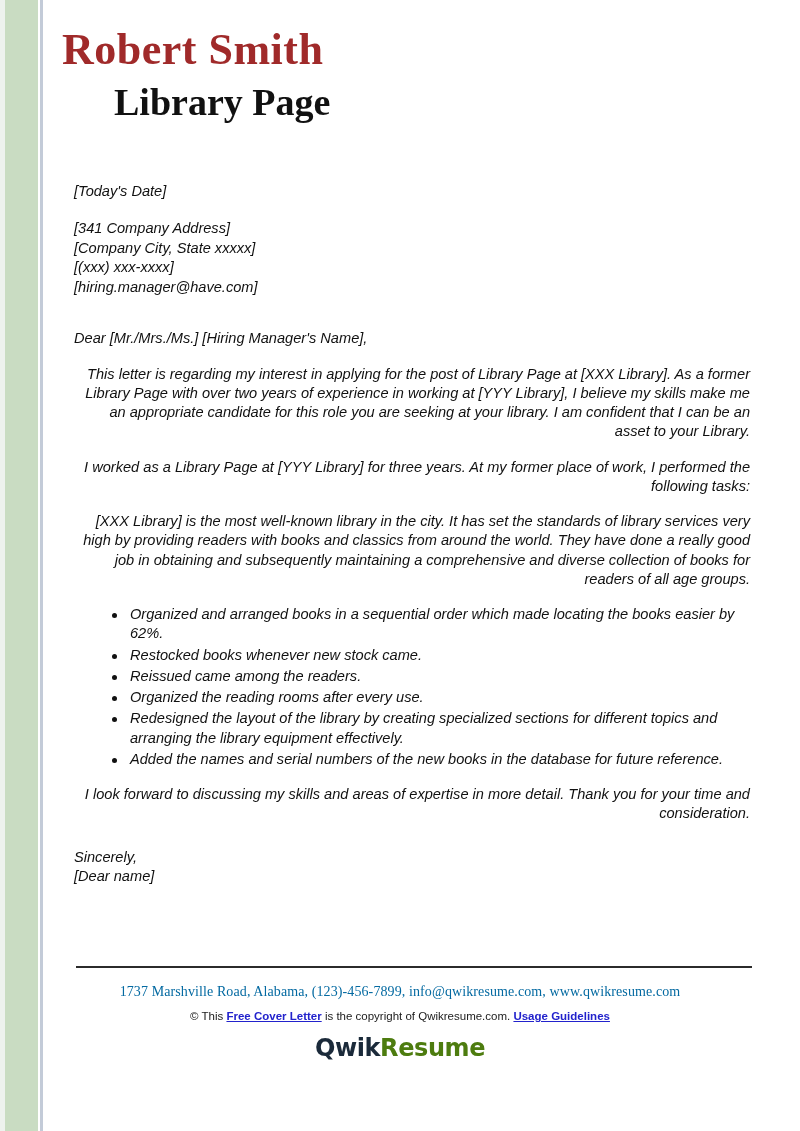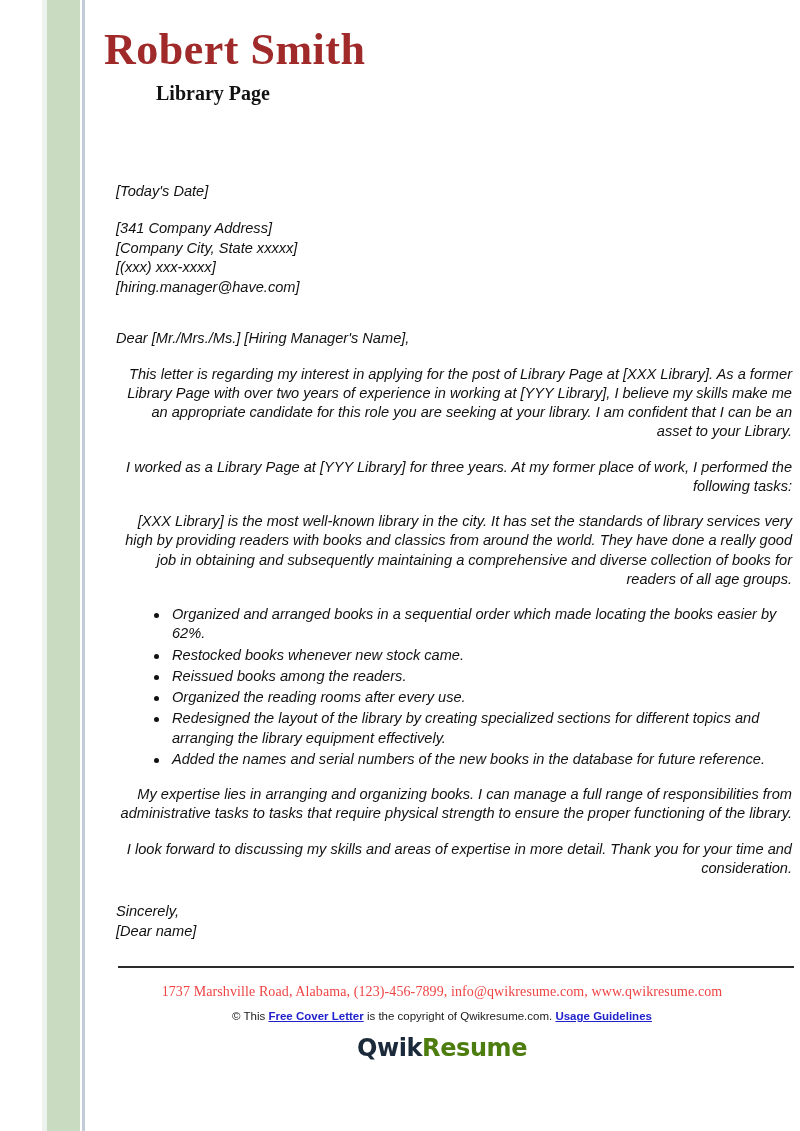--- a/index.html
+++ b/index.html
@@ -13,21 +13,20 @@
     position: relative;
     font-family: "Liberation Sans", sans-serif;
     overflow: hidden;
   }
 
   
   .page {
     position: absolute;
     inset: 0;
     background: #ffffff;
-    margin-left: 42px;
   }
   .left-band {
     position: absolute;
     left: 5px;
     top: 0;
     width: 33px;
     height: 1131px;
     background: #c9dcc2;
   }
   .band-edge-light {
@@ -59,21 +58,21 @@
     font-size: 44px;
     font-weight: bold;
     color: #a02a2a;
     letter-spacing: 0.5px;
     line-height: 1.08;
     margin: 0;
     white-space: nowrap;
   }
   .job-title {
     font-family: "Liberation Serif", serif;
-    font-size: 20px;
+    font-size: 38px;
     font-weight: bold;
     color: #111111;
     margin: 8px 0 0 52px;
     line-height: 1.1;
     white-space: nowrap;
   }
 
   
   .letter {
     position: absolute;
@@ -148,21 +147,21 @@
     height: 2px;
     background: #2b2b2b;
   }
   .footer-address {
     position: absolute;
     top: 24px;
     left: 0;
     width: 800px;
     font-family: "Liberation Serif", serif;
     font-size: 14px;
-    color: #ef4444;
+    color: #0369a1;
     letter-spacing: 0.1px;
   }
   .footer-copy {
     position: absolute;
     top: 50px;
     left: 0;
     width: 800px;
     font-size: 11.5px;
     color: #1a1a1a;
   }
@@ -211,27 +210,26 @@
 
     <div class="salutation">Dear [Mr./Mrs./Ms.] [Hiring Manager's Name],</div>
 
     <p class="para">This letter is regarding my interest in applying for the post of Library Page at [XXX Library]. As a former Library Page with over two years of experience in working at [YYY Library], I believe my skills make me an appropriate candidate for this role you are seeking at your library. I am confident that I can be an asset to your Library.</p>
     <p class="para">I worked as a Library Page at [YYY Library] for three years. At my former place of work, I performed the following tasks:</p>
     <p class="para">[XXX Library] is the most well-known library in the city. It has set the standards of library services very high by providing readers with books and classics from around the world. They have done a really good job in obtaining and subsequently maintaining a comprehensive and diverse collection of books for readers of all age groups.</p>
 
     <ul class="tasks">
       <li>Organized and arranged books in a sequential order which made locating the books easier by 62%.</li>
       <li>Restocked books whenever new stock came.</li>
-      <li>Reissued books among the readers.</li>
+      <li>Reissued came among the readers.</li>
       <li>Organized the reading rooms after every use.</li>
       <li>Redesigned the layout of the library by creating specialized sections for different topics and arranging the library equipment effectively.</li>
       <li>Added the names and serial numbers of the new books in the database for future reference.</li>
     </ul>
 
-    <p class="para para-gap-lg">My expertise lies in arranging and organizing books. I can manage a full range of responsibilities from administrative tasks to tasks that require physical strength to ensure the proper functioning of the library.</p>
     <p class="para para-gap-lg">I look forward to discussing my skills and areas of expertise in more detail. Thank you for your time and consideration.</p>
 
     <div class="signature">
       <div>Sincerely,</div>
       <div>[Dear name]</div>
     </div>
 
   </div>
 
   <div class="footer">

